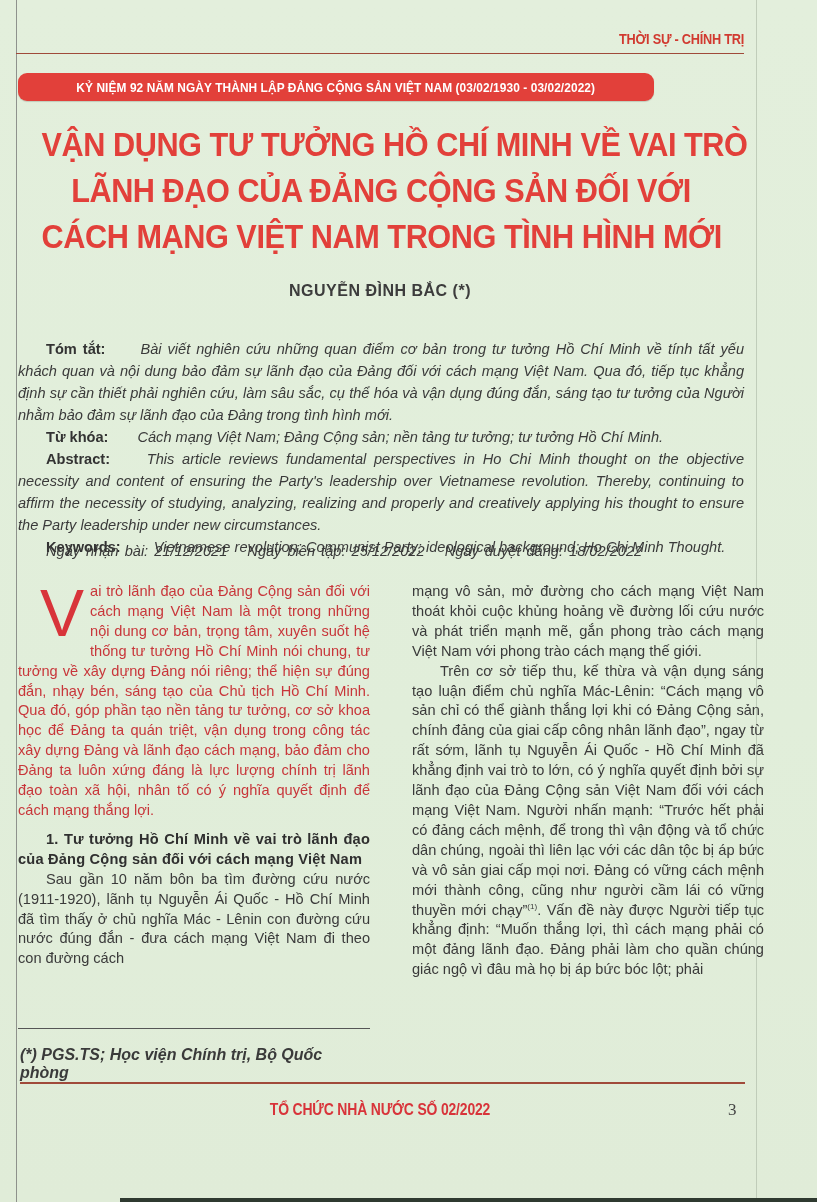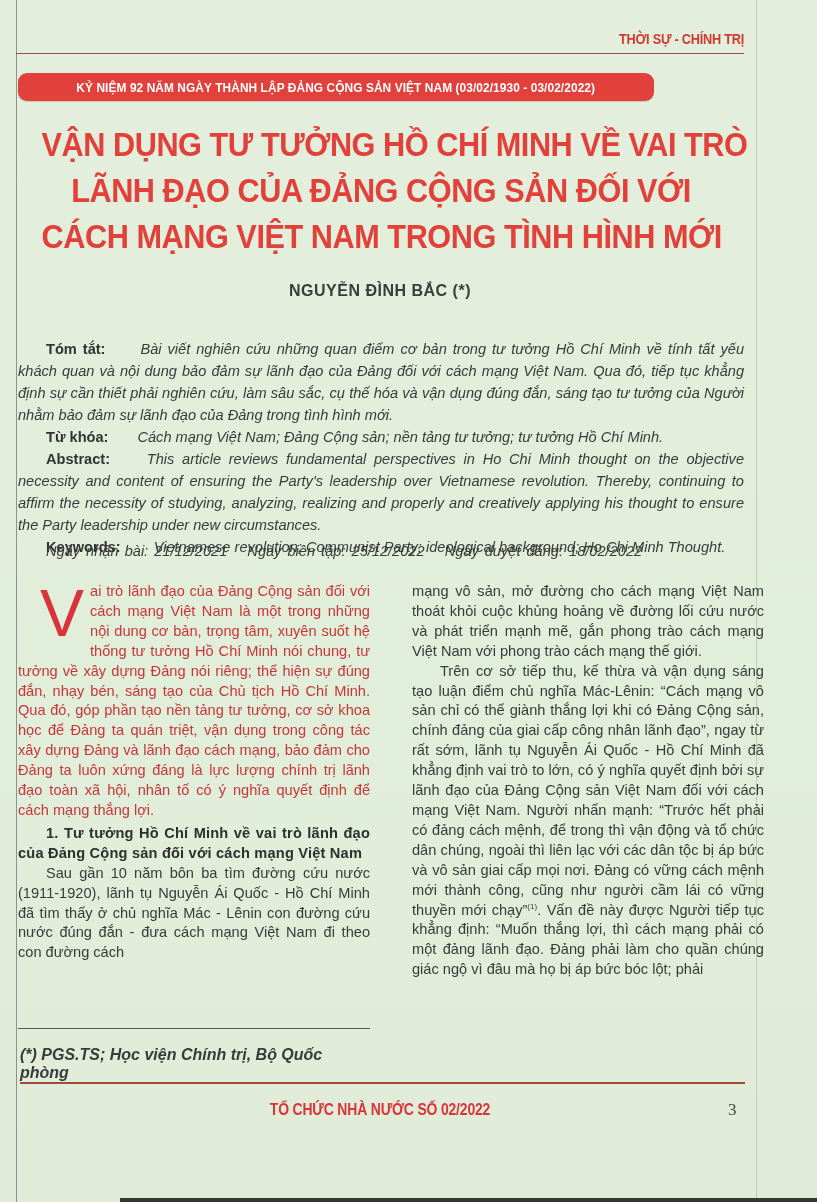--- a/index.html
+++ b/index.html
@@ -70,21 +70,21 @@
     }
     .col-left { left: 18px; }
     .col-right { left: 412px; color: #3a3a3a; }
     .lead { color: #c8363a; }
     .dropcap {
       float: left; font-size: 66px; line-height: 56px; color: #d8343a; font-weight: normal;
       margin: 3px 6px 0 22px; height: 58px;
     }
     .para { text-indent: 28px; }
     .heading {
-      font-weight: bold; color: #2f2f2f; text-indent: 28px; margin-top: 3px; letter-spacing: 0.2px;
+      font-weight: bold; color: #2f2f2f; text-indent: 28px; margin-top: 9px; letter-spacing: 0.2px;
     }
     .body-dark { color: #3a3a3a; }
     sup { font-size: 8px; vertical-align: super; line-height: 0; }
     .footnote-rule {
       position: absolute; left: 18px; top: 1028px; width: 352px; height: 1px; background: #555;
     }
     .footnote {
       position: absolute; left: 20px; top: 1046px; width: 352px;
       font-size: 16px; font-weight: bold; font-style: italic; color: #3a3a3a;
     }

